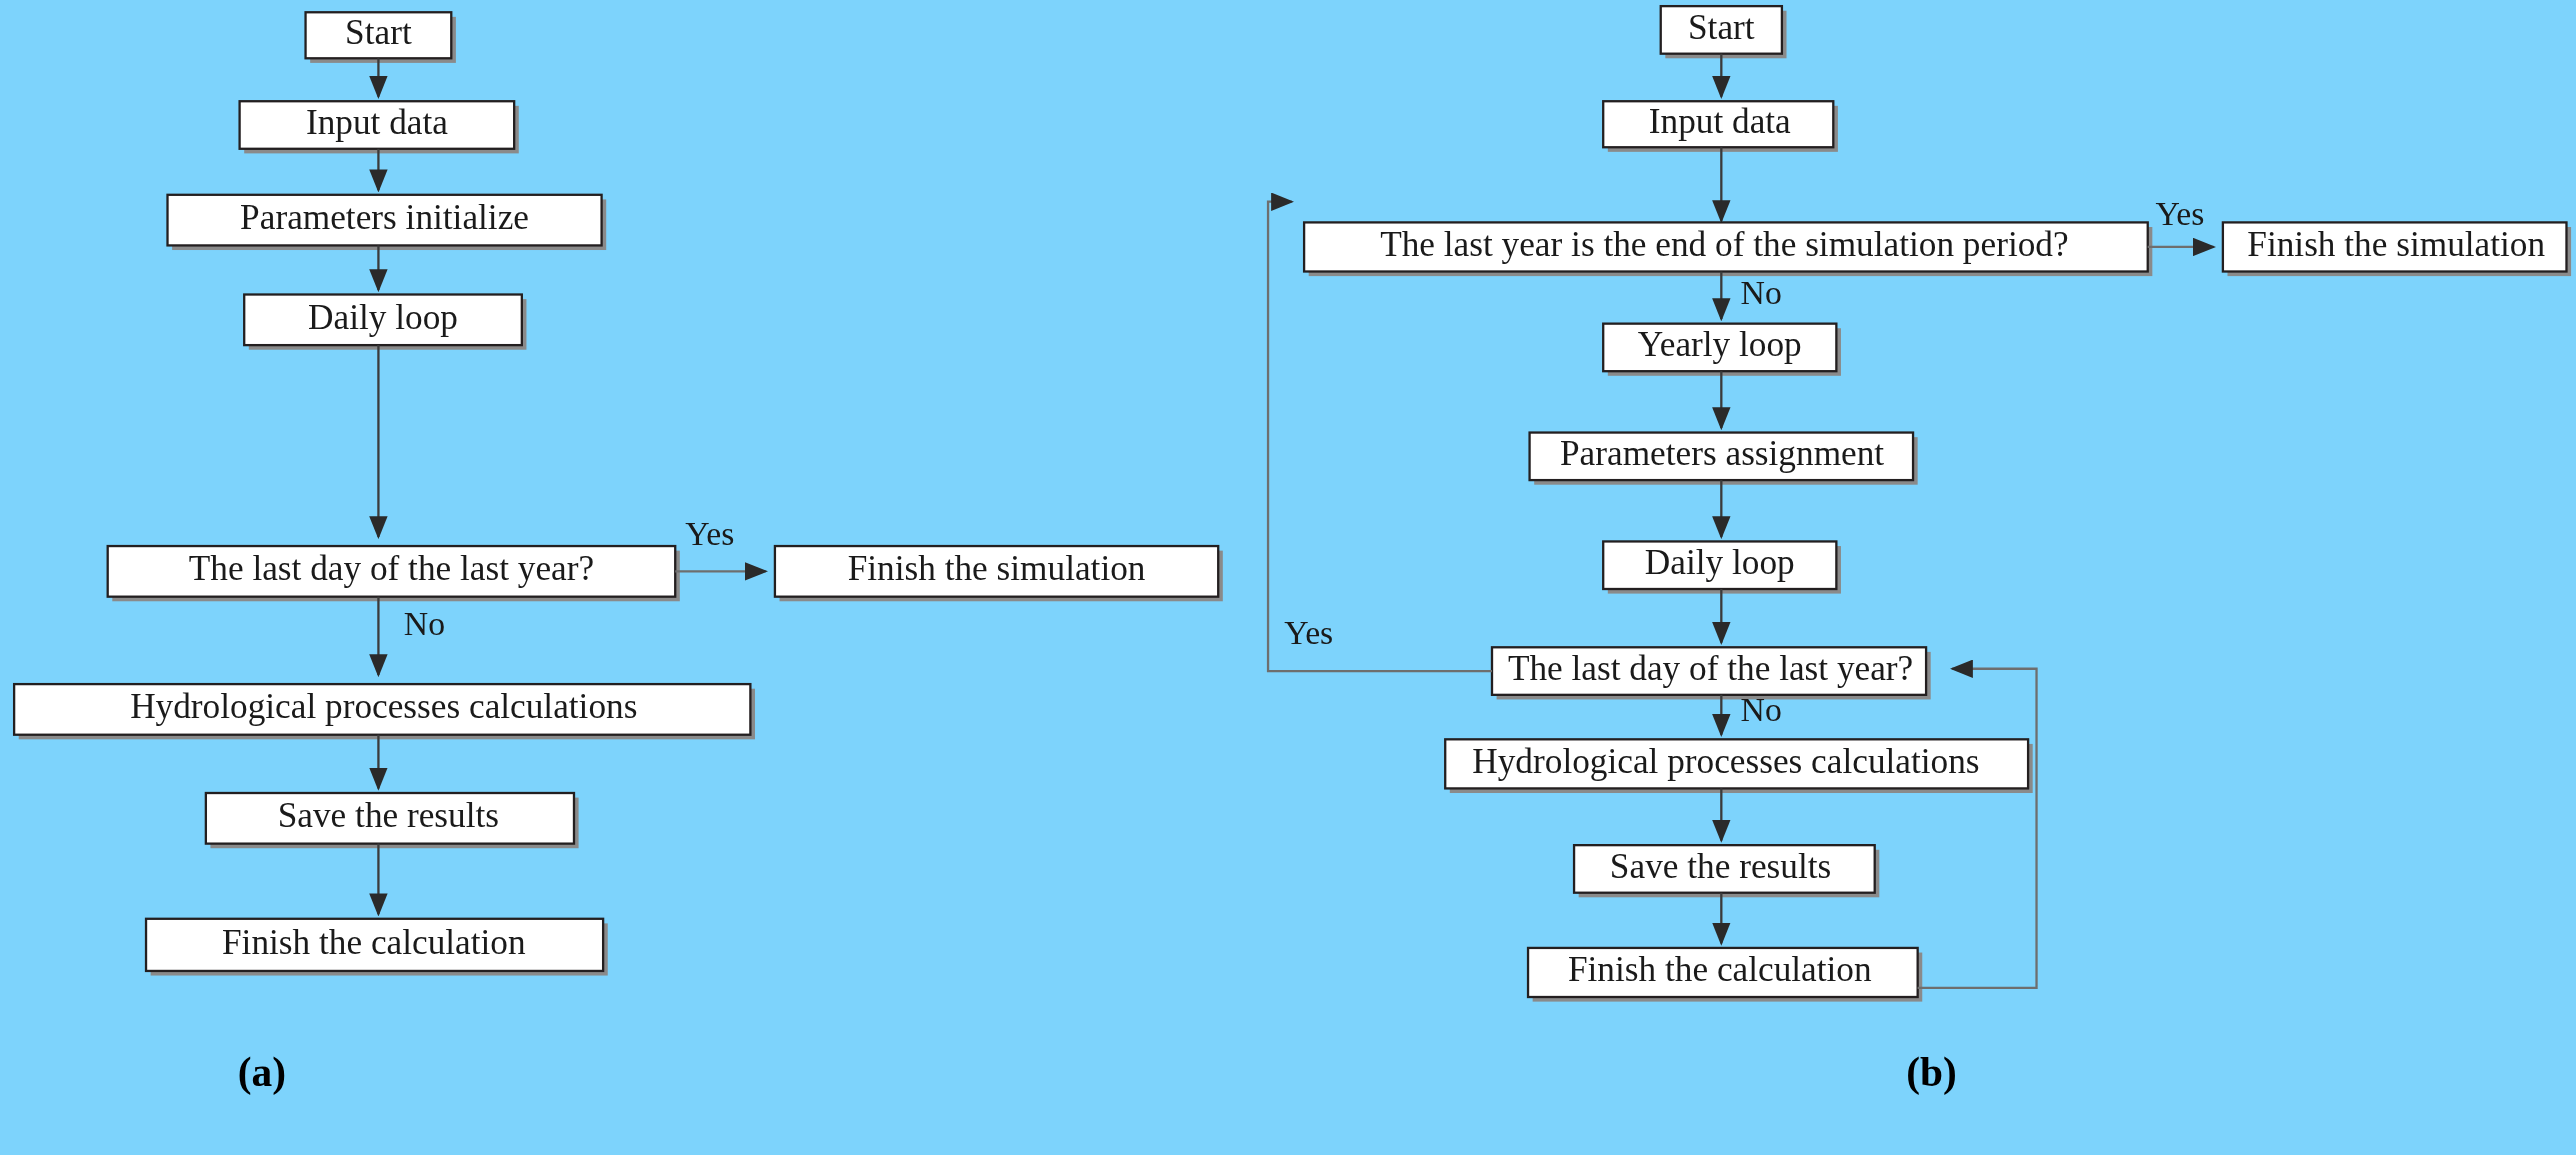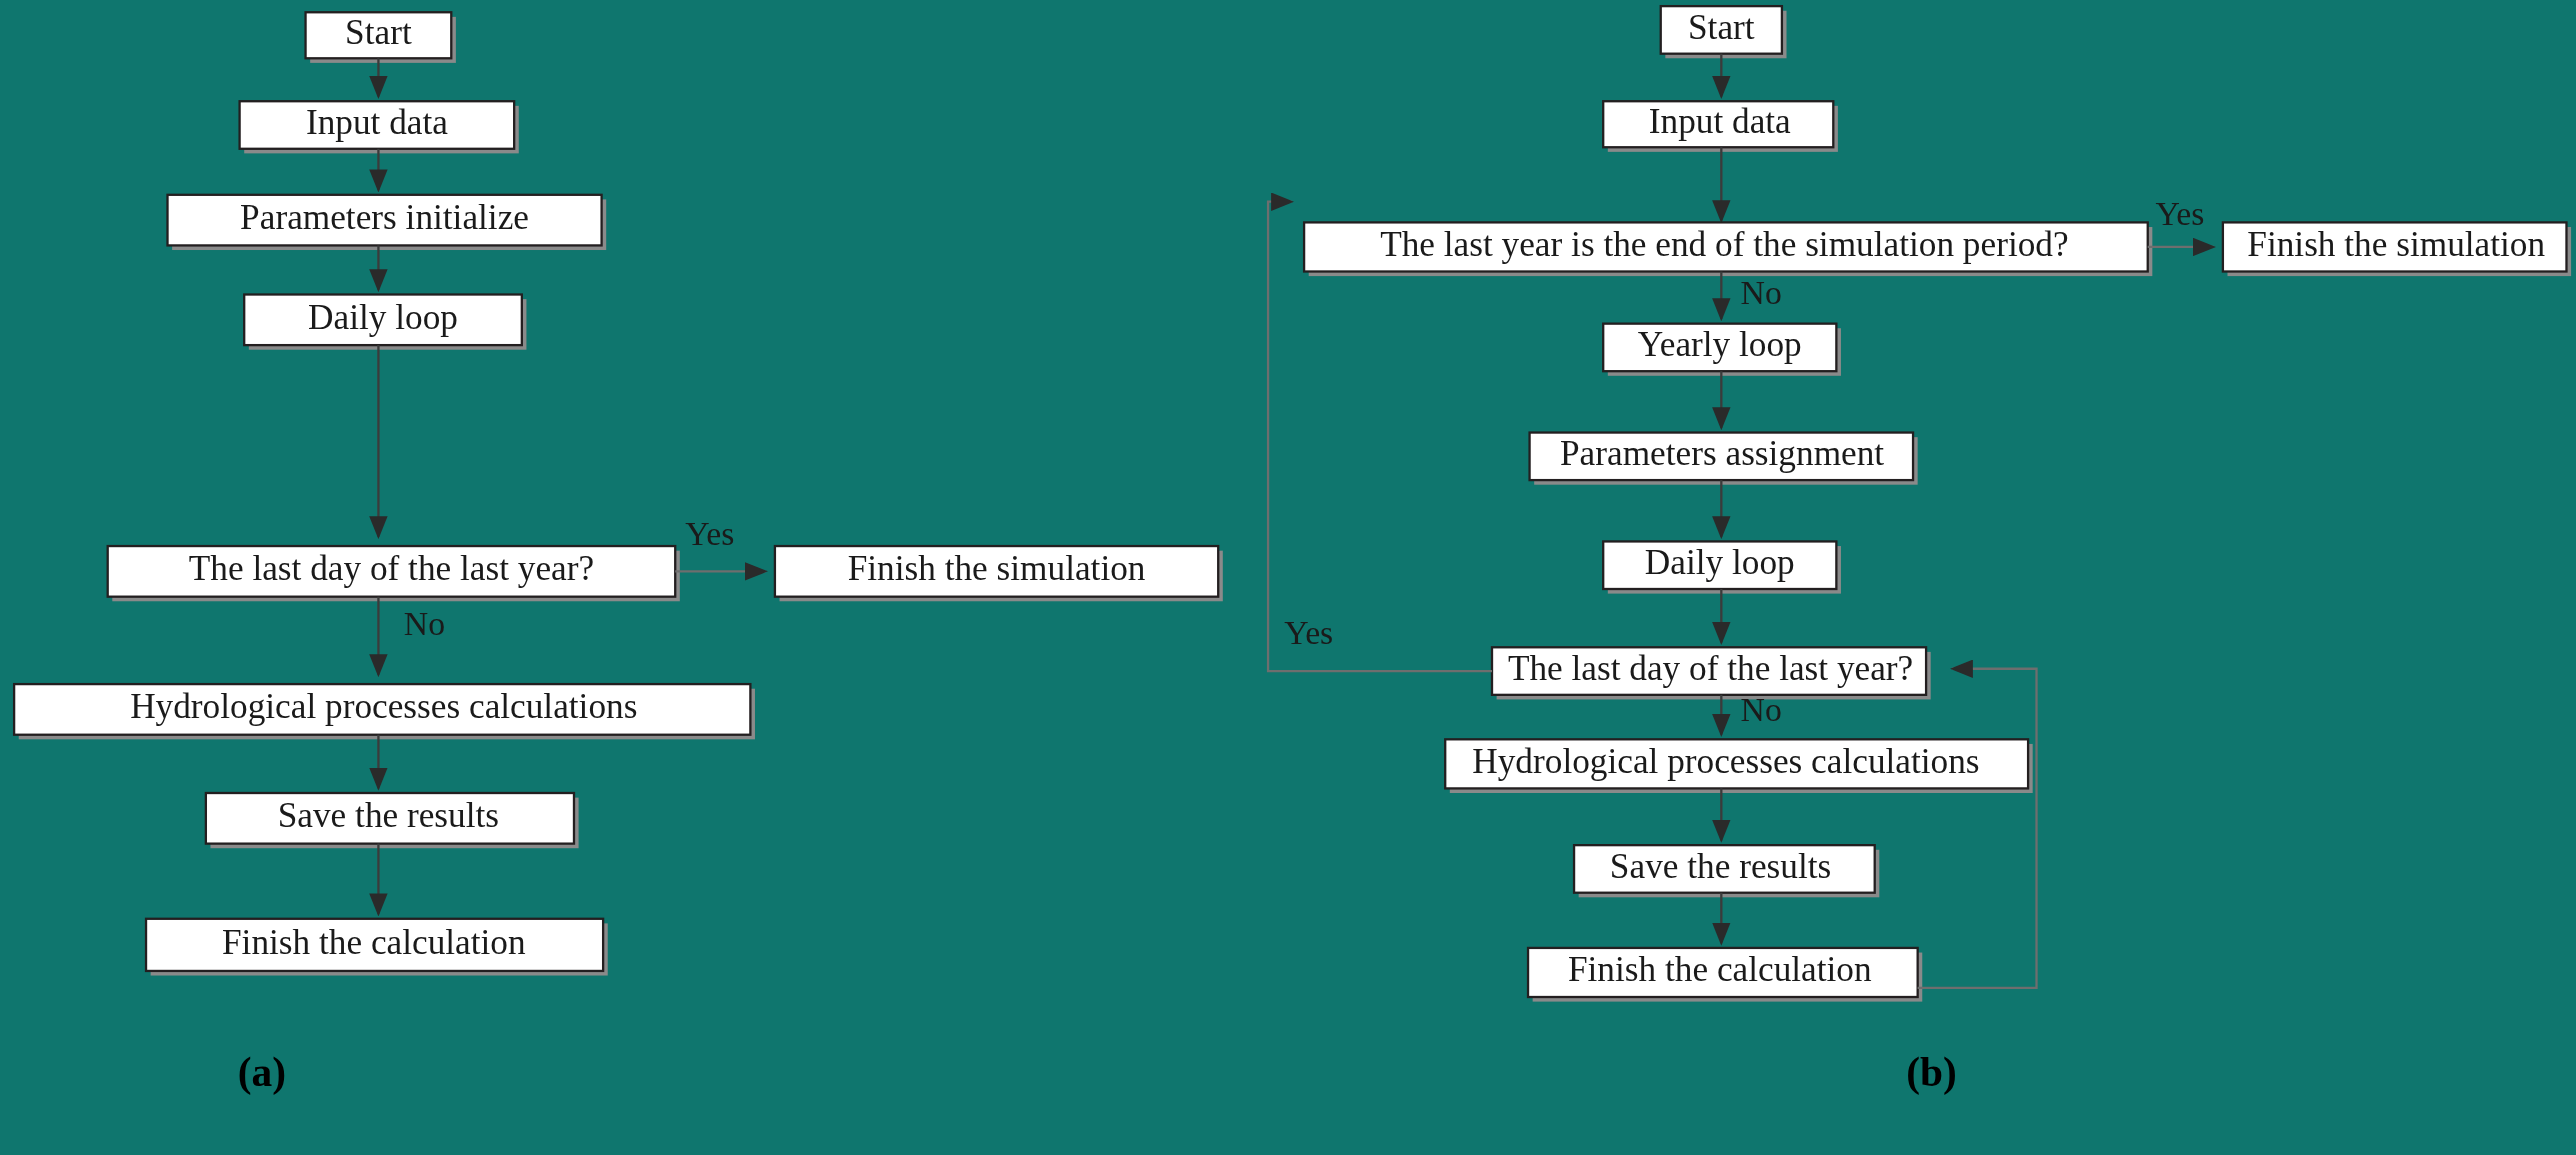--- a/index.html
+++ b/index.html
@@ -7,21 +7,21 @@
     padding: 0;
     background: #ffffff;
   }
   body {
     font-family: "Liberation Serif", "DejaVu Serif", serif;
   }
   #figure-root {
     position: relative;
     width: 2576px;
     height: 1155px;
-    background: #0f766e;
+    background: #7dd3fc;
     overflow: hidden;
   }
   svg.flow-canvas {
     position: absolute;
     top: 0;
     left: 0;
     width: 2576px;
     height: 1155px;
     display: block;
   }

